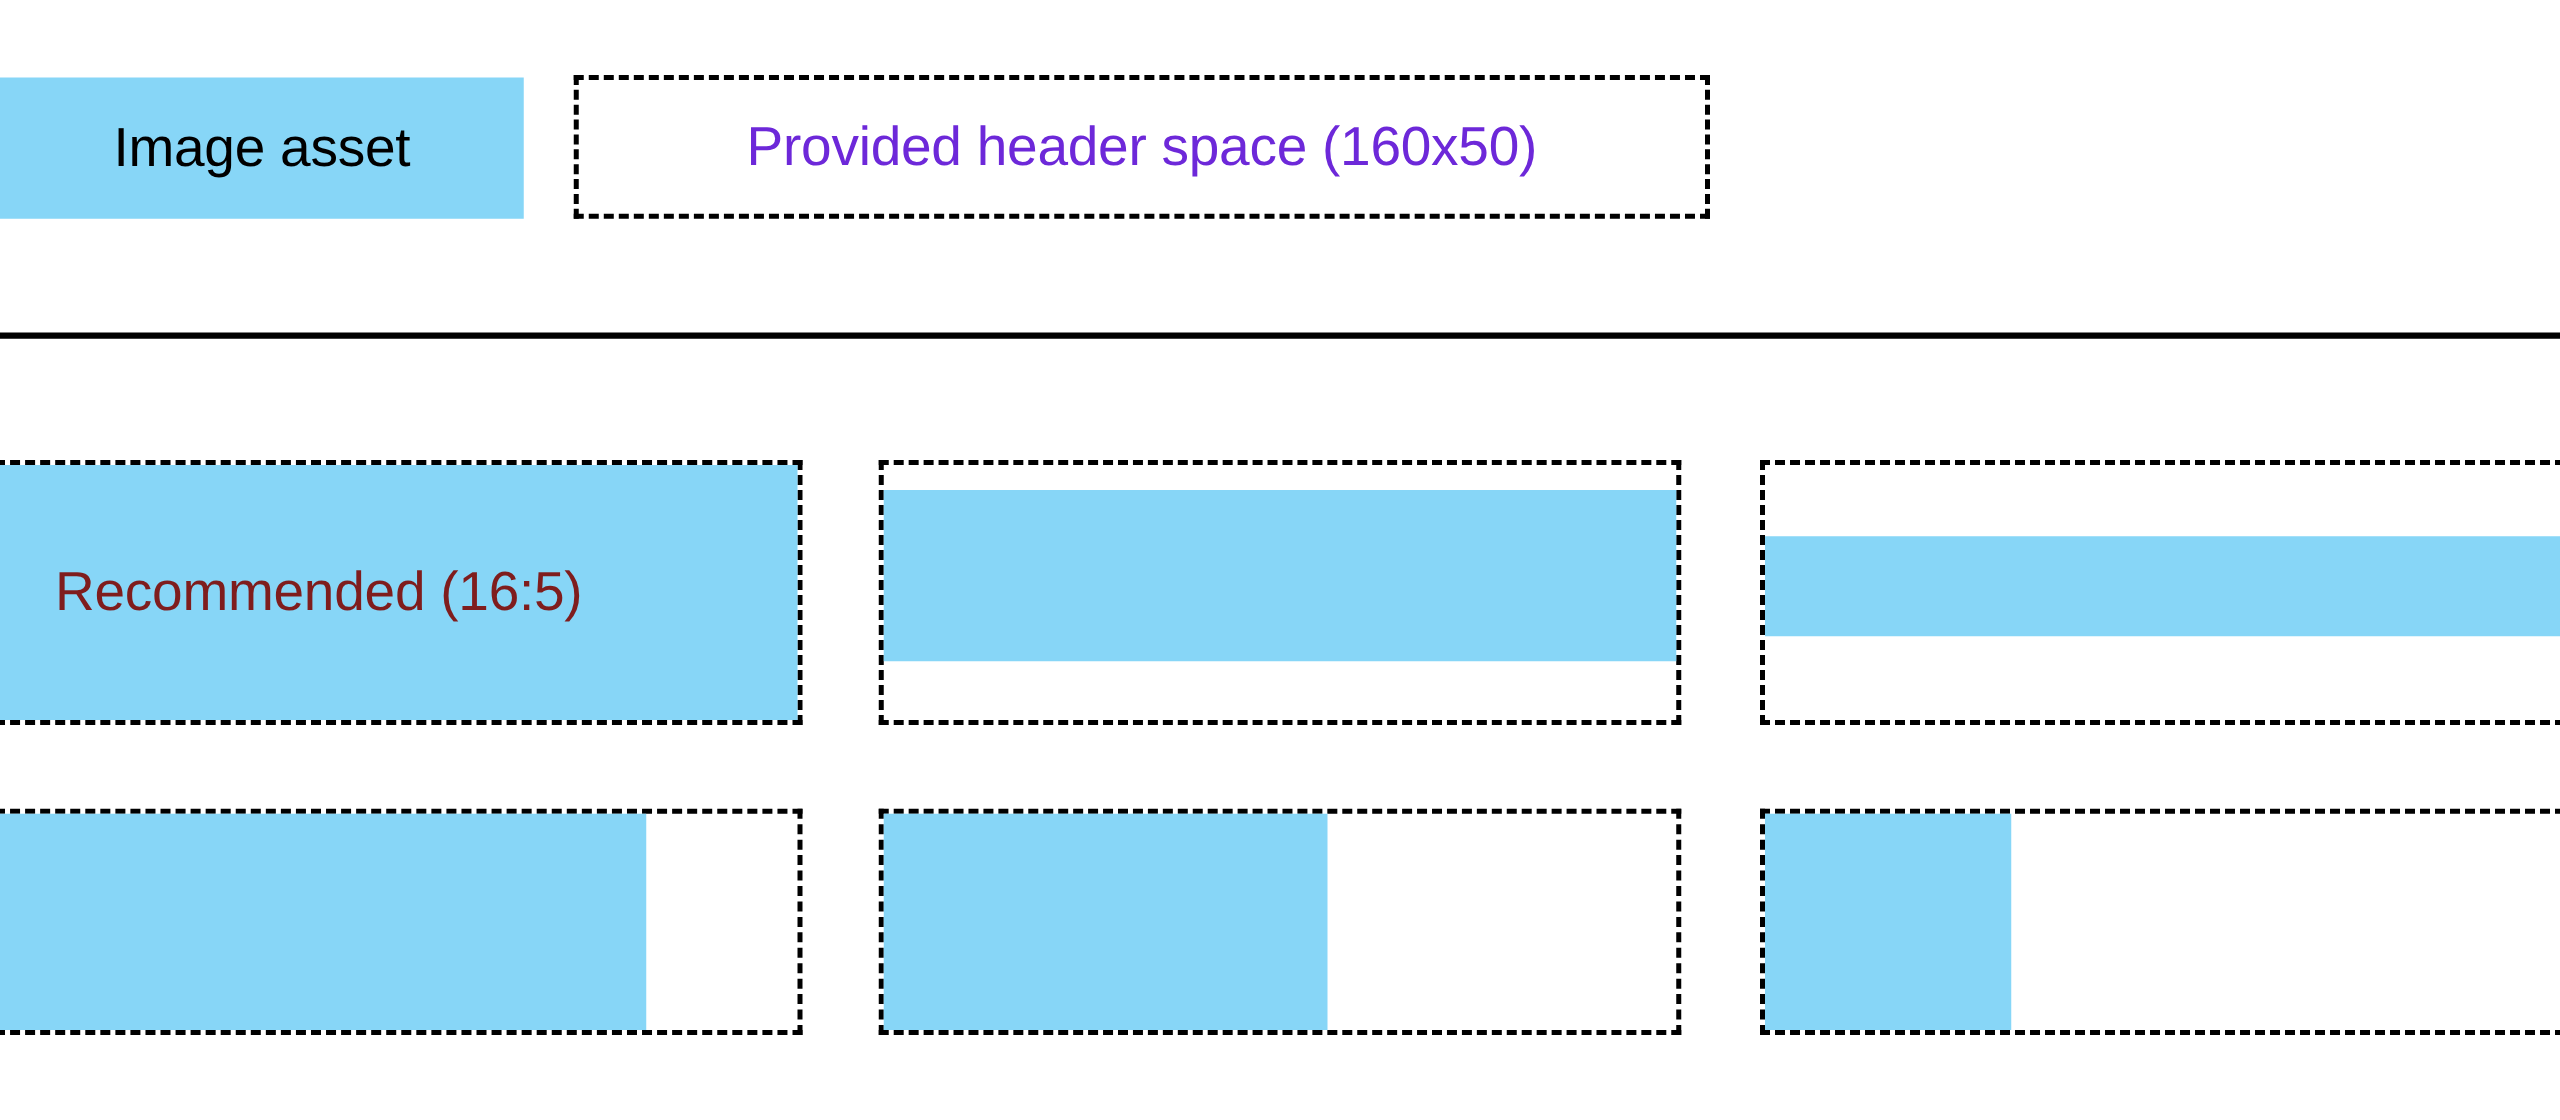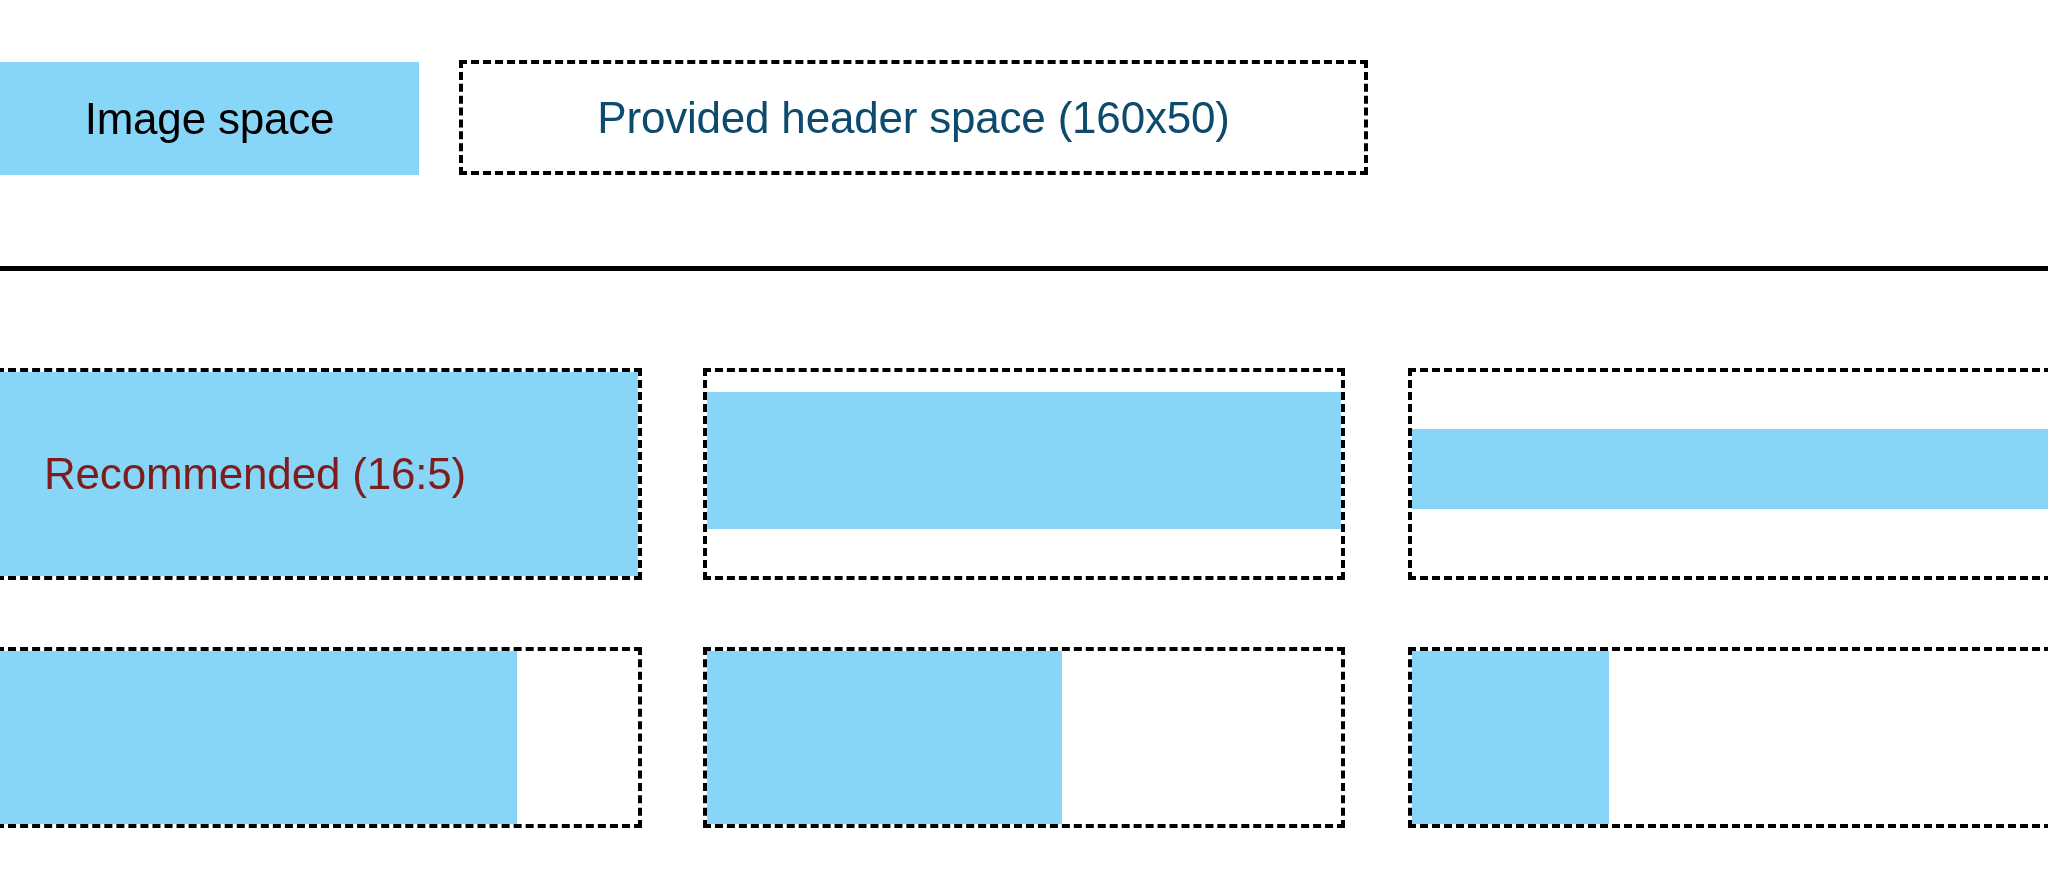--- a/index.html
+++ b/index.html
@@ -62,21 +62,21 @@
     display: flex;
     align-items: center;
     justify-content: center;
     box-sizing: border-box;
   }
 
   .legend-space-label {
     font-size: 44px;
     line-height: 1;
     letter-spacing: -0.2px;
-    color: #0c4a6e;
+    color: #6d28d9;
     white-space: nowrap;
   }
 
   .divider {
     position: absolute;
     left: 0;
     top: 266px;
     width: 2048px;
     height: 5px;
     background: #000000;
@@ -126,21 +126,21 @@
   .col3 { left: 1408px; width: 644px; }
 </style>
 </head>
 <body>
 
 <div id="canvas" style="background: rgb(255, 255, 255);">
 
   <div class="header-band">
 
     <div class="legend-swatch">
-      <span class="legend-swatch-label">Image space</span>
+      <span class="legend-swatch-label">Image asset</span>
     </div>
 
     <div class="legend-space">
       <span class="legend-space-label">Provided header space (160x50)</span>
     </div>
 
     <div class="divider"></div>
   </div>
 
   <div class="examples">

